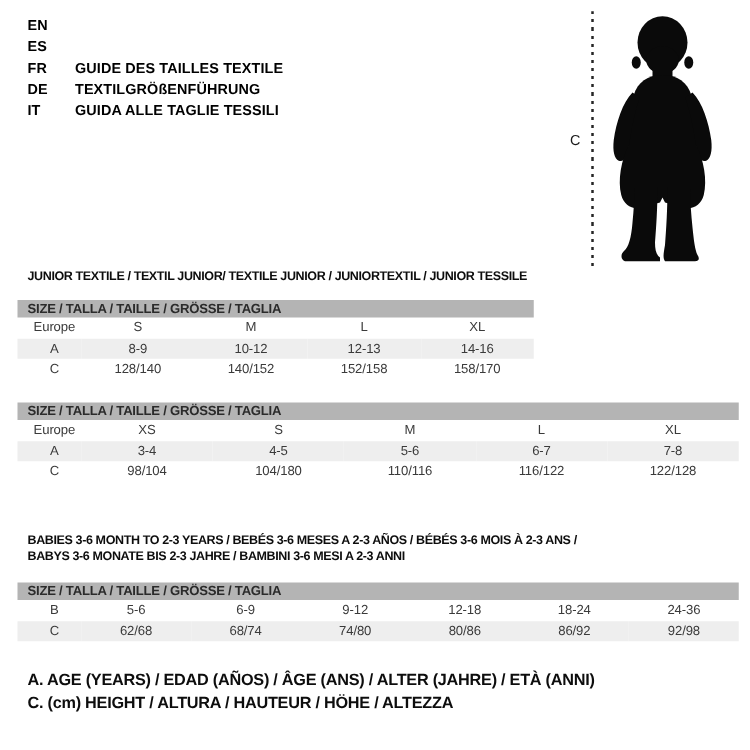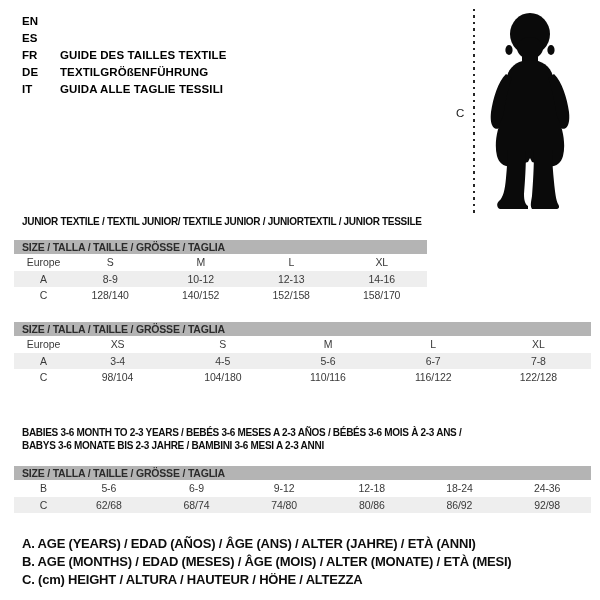--- a/index.html
+++ b/index.html
@@ -222,17 +222,16 @@
             <td>80/86</td>
             <td>86/92</td>
             <td>92/98</td>
           </tr>
         </tbody>
     </table>
   </div>
 
   <div class="legend-block">
     <div class="legend-line">A. AGE (YEARS) / EDAD (AÑOS) / ÂGE (ANS) / ALTER (JAHRE) / ETÀ (ANNI)</div>
-    <div class="legend-line">B. AGE (MONTHS) / EDAD (MESES) / ÂGE (MOIS) / ALTER (MONATE) / ETÀ (MESI)</div>
     <div class="legend-line">C. (cm) HEIGHT / ALTURA / HAUTEUR / HÖHE / ALTEZZA</div>
   </div>
 
 </div>
 
 </body></html>

